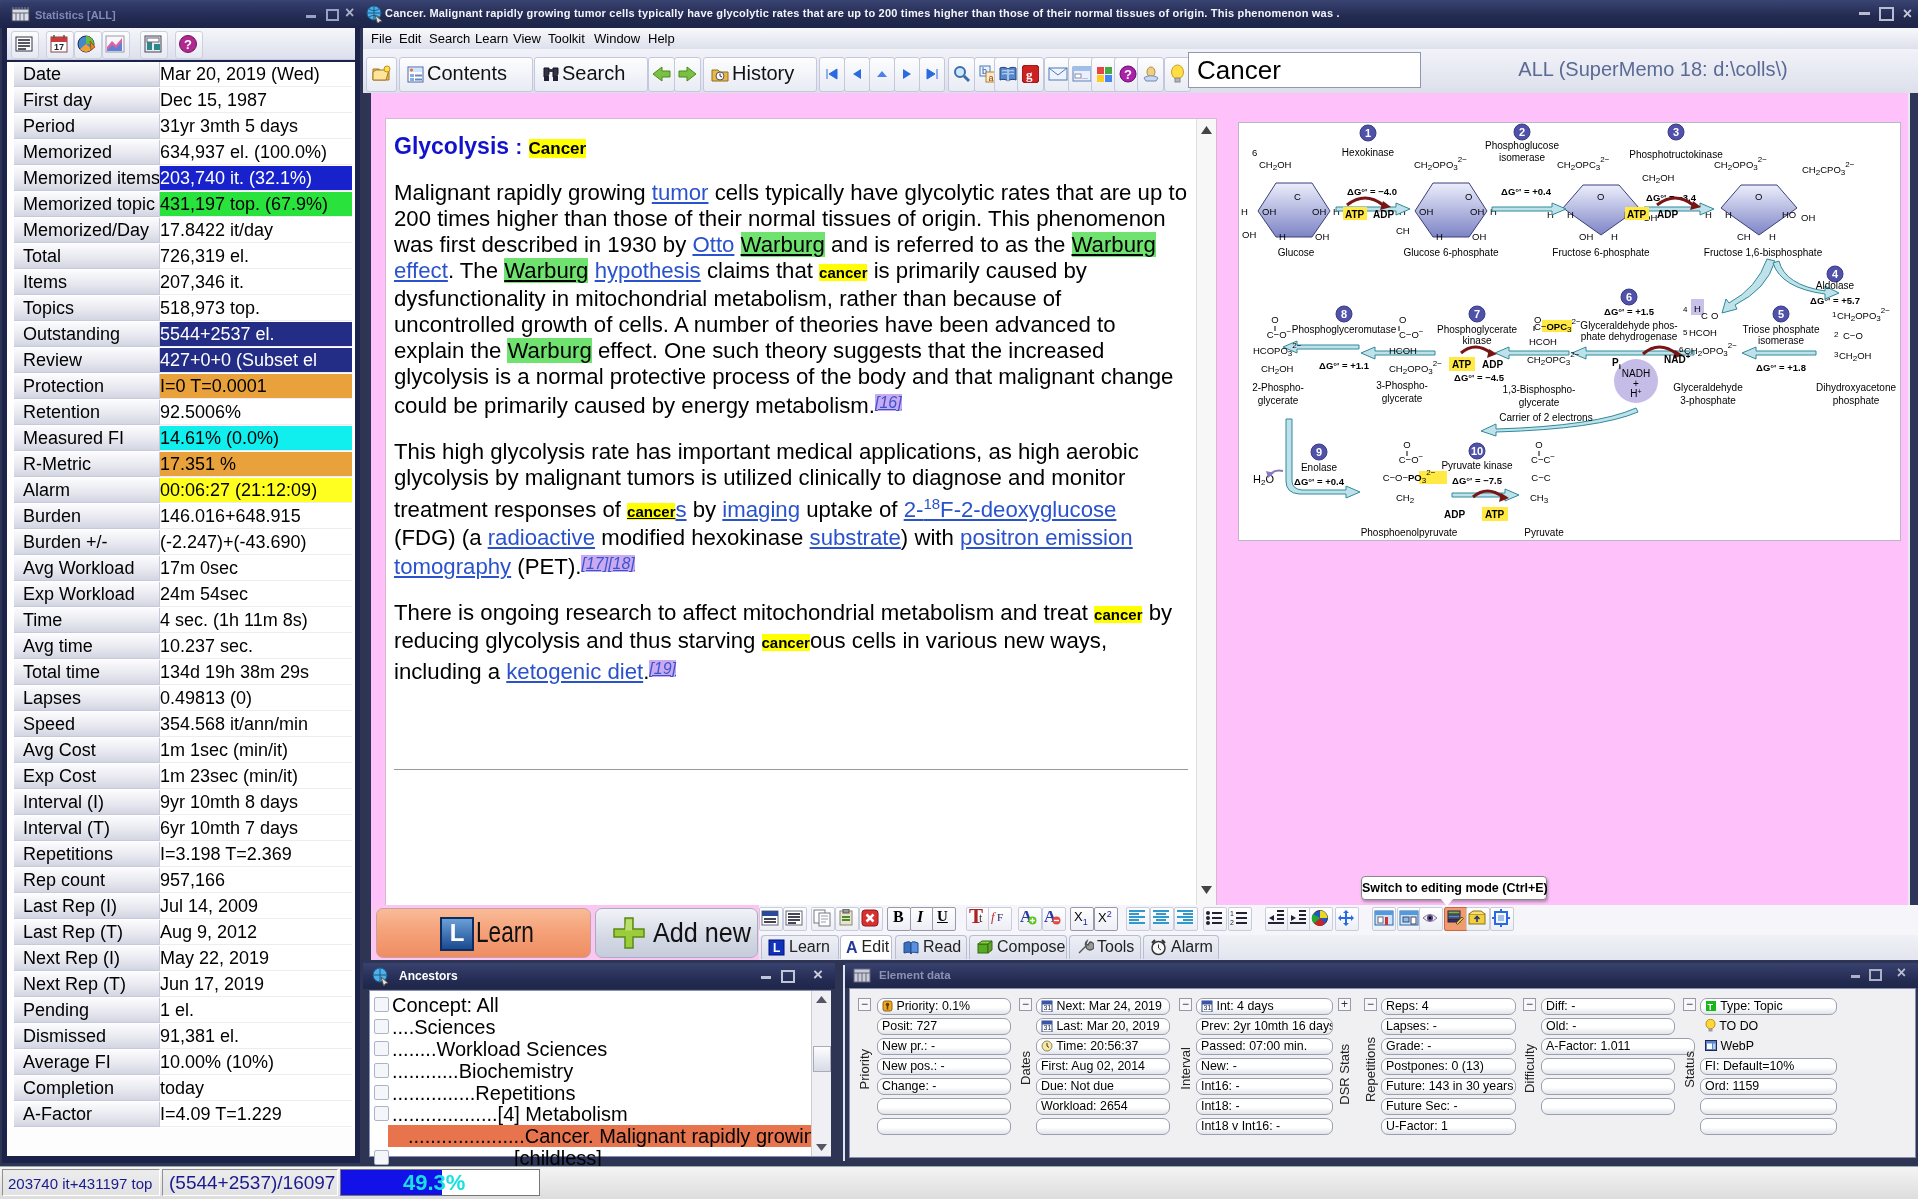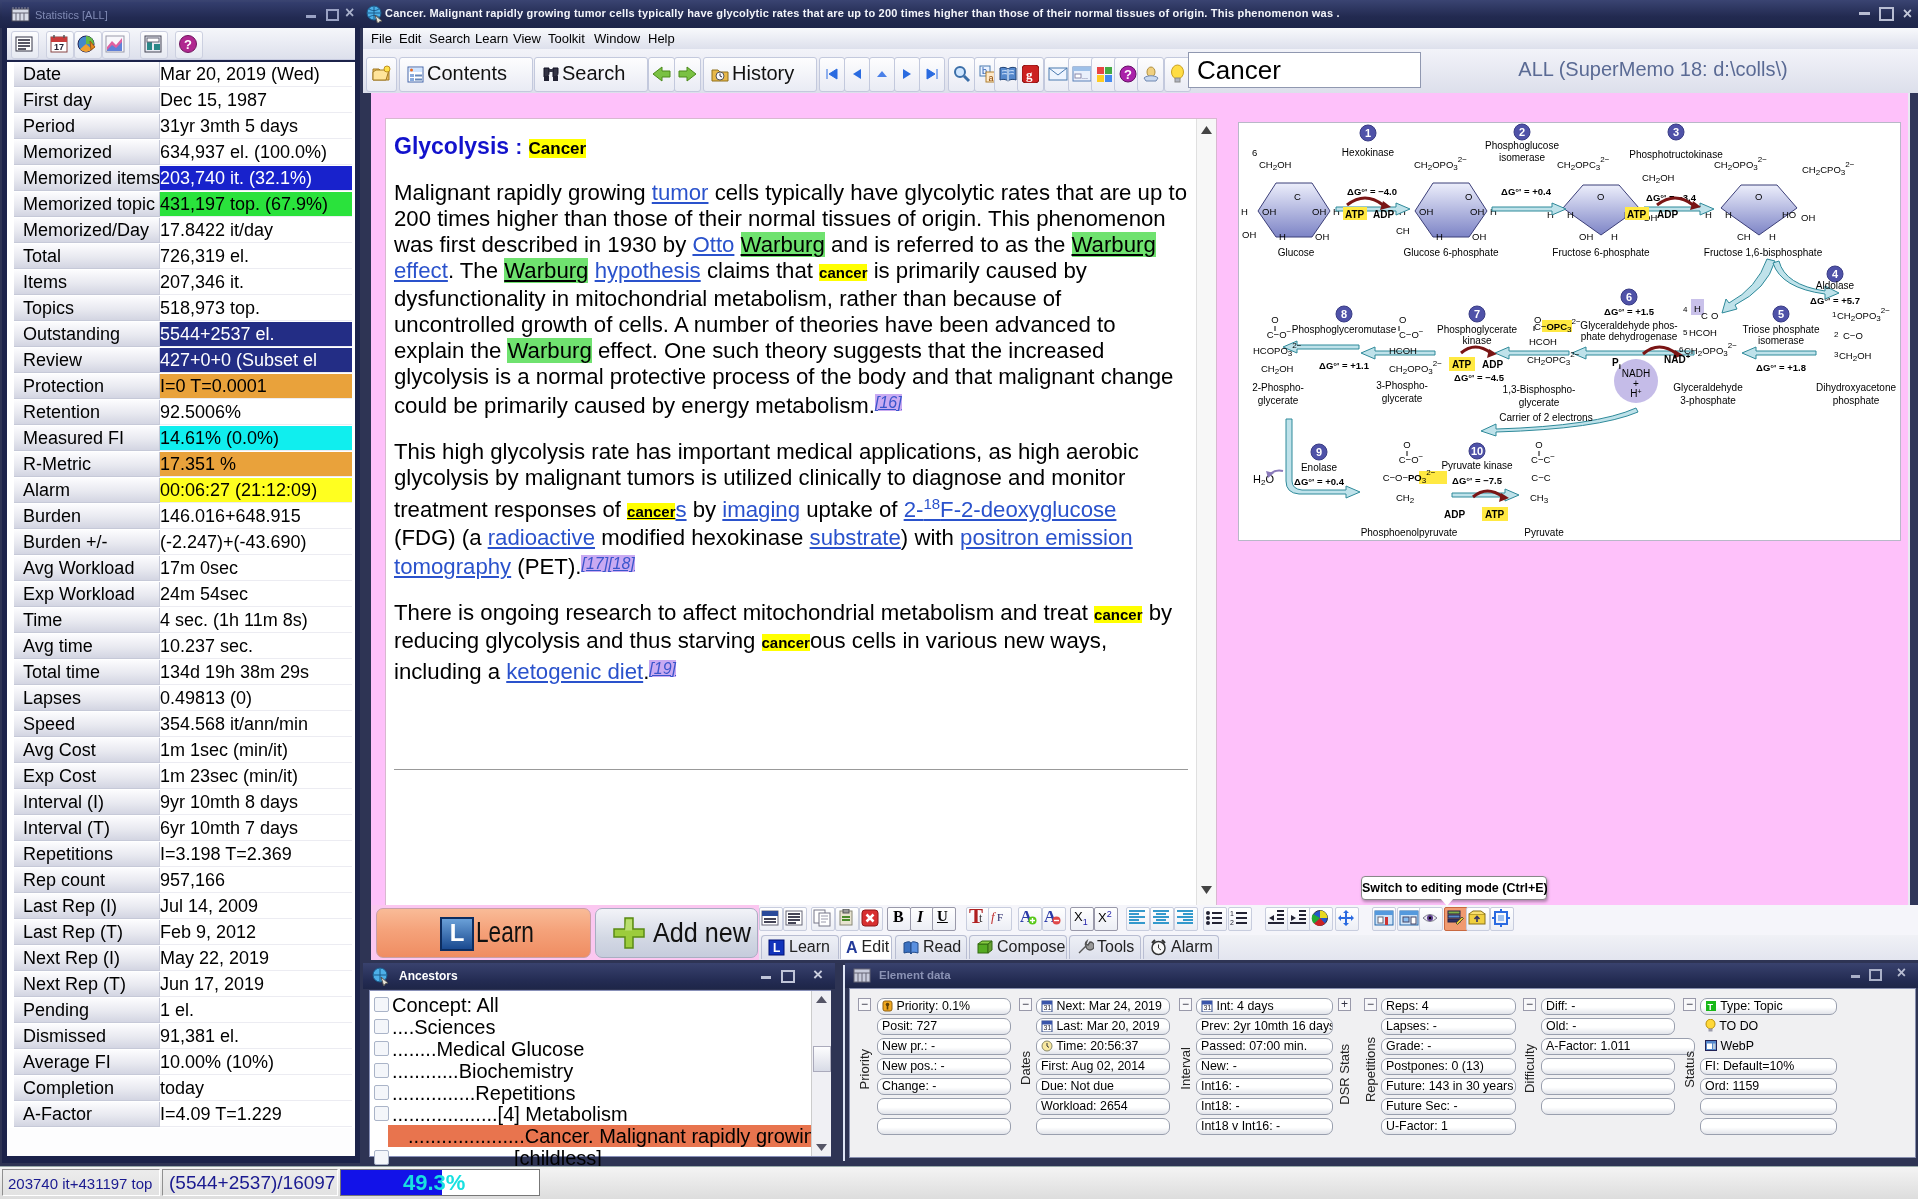--- a/index.html
+++ b/index.html
@@ -729,21 +729,21 @@
             <path d="M10 10l7 6-3 1-1 3z" fill="#e8e4d8" stroke="#555"></path>
           </svg>
       <span class="ab t" style="left:36px;top:6px">Ancestors</span>
       <div class="ab" style="right:64px;top:13px;width:10px;height:3px;background:#c0c5d8"></div>
       <div class="ab" style="right:40px;top:7px;width:10px;height:9px;border:2px solid #c0c5d8"></div>
       <span class="ab" style="right:12px;top:2px;color:#ccd0e0;font-size:17px;font-weight:bold">×</span>
     </div>
     <div class="ab" style="left:6px;top:27px;width:460px;height:165px;background:#fff;border:1px solid #8890b8">
       <div class="trow" style="top:3px"><span class="cb"></span><span class="tt">Concept: All</span></div>
       <div class="trow" style="top:25px"><span class="cb"></span><span class="tt">....Sciences</span></div>
-      <div class="trow" style="top:47px"><span class="cb"></span><span class="tt">........Medical Glucose</span></div>
+      <div class="trow" style="top:47px"><span class="cb"></span><span class="tt">........Workload Sciences</span></div>
       <div class="trow" style="top:69px"><span class="cb"></span><span class="tt">............Biochemistry</span></div>
       <div class="trow" style="top:91px"><span class="cb"></span><span class="tt">...............Repetitions</span></div>
       <div class="trow" style="top:112px"><span class="cb"></span><span class="tt">...................[4] Metabolism</span></div>
       <div class="trow" style="top:134px;background:#e8744e;left:18px;width:423px;overflow:hidden"><span class="tt">.....................Cancer. Malignant rapidly growing tum</span></div>
       <div class="trow" style="top:156px"><span class="cb"></span><span class="tt" style="padding-left:142px">[childless]</span></div>
       <div class="ab" style="left:441px;top:0;width:19px;height:165px;background:#f0f0f4;border-left:1px solid #ccc">
         <svg class="ab" style="left:3px;top:4px" width="13" height="9">
               <path d="M6.5 1L12 8H1z" fill="#556"></path>
             </svg>
         <div class="ab" style="left:1px;top:55px;width:16px;height:24px;background:linear-gradient(#fdfdfe,#d8dbe6);border:1px solid #aab"></div>
@@ -863,21 +863,21 @@
   </div>
 </div>
 
 <div class="ab" id="stats">
 <div class="ab" style="left:0;top:0;width:358px;height:26px;background:linear-gradient(#343e6e,#222a52 60%,#1d2448)">
   <svg class="ab" style="left:9px;top:5px" width="19" height="16">
           <rect x="1" y="2" width="17" height="12" fill="#d8dce8" stroke="#445"></rect>
           <path d="M1 6h17M5 6v8M9 6v8M13 6v8" stroke="#667"></path>
           <path d="M2 0v3M5 0v3M8 0v3M11 0v3M14 0v3M17 0v3" stroke="#889"></path>
         </svg>
-  <span class="ab" style="left:33px;top:7px;color:#808ab4;font-weight:normal;font-size:11px">Statistics [ALL]</span>
+  <span class="ab" style="left:33px;top:7px;color:#808ab4;font-weight:bold;font-size:11px">Statistics [ALL]</span>
   <div class="ab" style="left:304px;top:13px;width:10px;height:3px;background:#9aa2c4"></div>
   <div class="ab" style="left:324px;top:7px;width:9px;height:8px;border:2px solid #9aa2c4"></div>
   <span class="ab" style="left:343px;top:2px;color:#aab2cc;font-size:16px;font-weight:bold">×</span>
 </div>
 <div class="ab" style="left:5px;top:26px;width:348px;height:31px;background:linear-gradient(#f5f6fa,#dde0ec);border-bottom:1px solid #c8cce0">
   <div class="stbtn" style="left:4px">
           <svg width="20" height="20">
             <rect x="2" y="3" width="16" height="14" fill="#fff" stroke="#334"></rect>
             <path d="M4 6h12M4 9h12M4 12h12M4 15h8" stroke="#223" stroke-width="1.6"></path>
           </svg>
@@ -1048,21 +1048,21 @@
 <div class="ab" style="top:806px;left:0;width:344px;height:26px">
           <div class="slabel">Rep count</div>
           <div class="sval">957,166</div>
         </div>
 <div class="ab" style="top:832px;left:0;width:344px;height:26px">
           <div class="slabel">Last Rep (I)</div>
           <div class="sval">Jul 14, 2009</div>
         </div>
 <div class="ab" style="top:858px;left:0;width:344px;height:26px">
           <div class="slabel">Last Rep (T)</div>
-          <div class="sval">Feb 9, 2012</div>
+          <div class="sval">Aug 9, 2012</div>
         </div>
 <div class="ab" style="top:884px;left:0;width:344px;height:26px">
           <div class="slabel">Next Rep (I)</div>
           <div class="sval">May 22, 2019</div>
         </div>
 <div class="ab" style="top:910px;left:0;width:344px;height:26px">
           <div class="slabel">Next Rep (T)</div>
           <div class="sval">Jun 17, 2019</div>
         </div>
 <div class="ab" style="top:936px;left:0;width:344px;height:26px">

